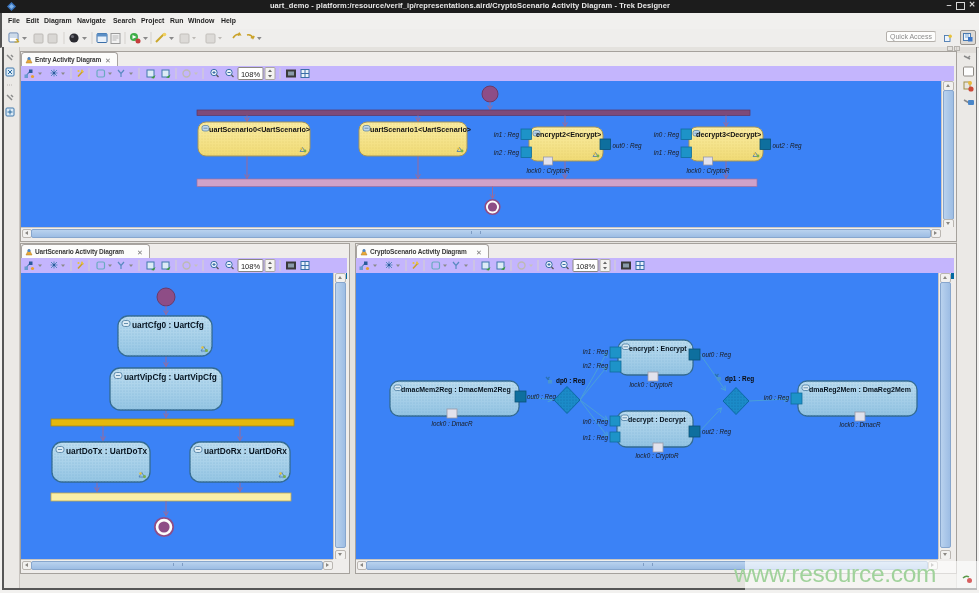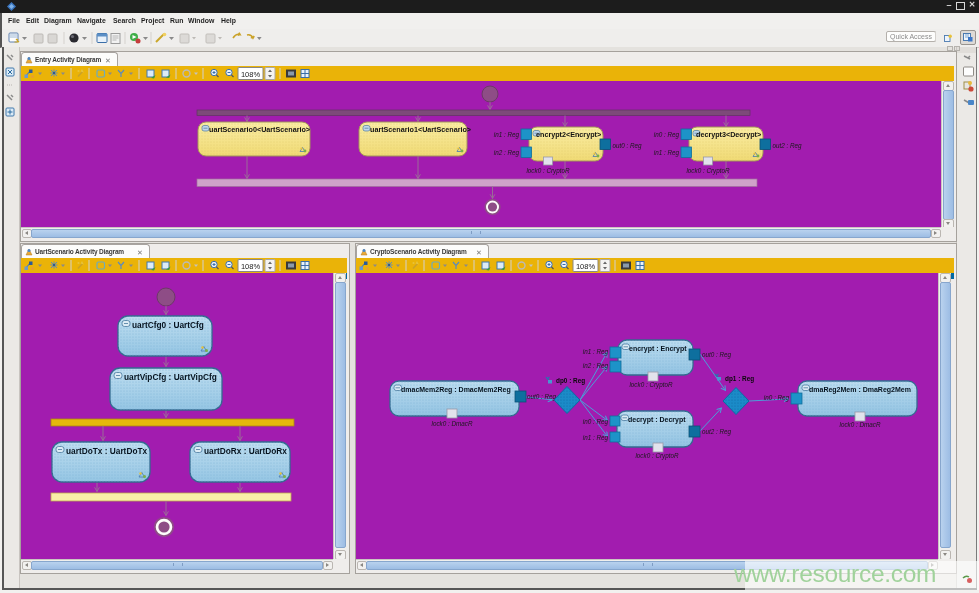--- a/index.html
+++ b/index.html
@@ -1,35 +1,36 @@
 <!DOCTYPE html>
 <html><head><meta charset="utf-8"><style>
 html,body{margin:0;padding:0}
 body{width:979px;height:593px;position:relative;font-family:"Liberation Sans",sans-serif;background:#f2f1ef;overflow:hidden}
 .a{position:absolute}
 .panel{position:absolute;background:#efedeb;border:1px solid #a5a19c}
 .tab{position:absolute;background:#fcfcfb;border:1px solid #a8a4a0;border-bottom:none;border-radius:3.5px 3.5px 0 0;font-size:6.5px;font-weight:bold;letter-spacing:-0.15px;color:#3a3a3a;line-height:13px;white-space:nowrap}
-.ptool{position:absolute;background:#eab308;border-bottom:6px solid #0369a1}
-.canvas{position:absolute;background:#a21caf}
+.ptool{position:absolute;background:#c4b5fd;border-bottom:6px solid #0369a1}
+.canvas{position:absolute;background:#3b82f6}
 .vsc{position:absolute;width:12px;background:#f0efed;border-left:1px solid #c9c5c1}
 .hsc{position:absolute;height:10px;background:#f0efed;border-top:1px solid #c9c5c1}
 .thumbv{position:absolute;left:1px;width:9px;background:linear-gradient(90deg,#b9d2ee,#9dbde4);border:1px solid #87a6cd;border-radius:2px}
 .thumbh{position:absolute;top:1px;height:7px;background:linear-gradient(#b9d2ee,#9dbde4);border:1px solid #87a6cd;border-radius:2px}
 .sbtn{position:absolute;background:#f2f1ef;border:1px solid #bab6b1;border-radius:2px}
 .arr{position:absolute;width:0;height:0}
 </style></head>
 <body>
 
 <div class="a" style="left:0;top:0;width:979px;height:593px;background:#f2f1ef"></div>
 
 <div class="a" style="left:0;top:0;width:979px;height:13px;background:#1c1c1c">
   <svg class="a" style="left:7px;top:2px" width="9" height="9" viewBox="0 0 9 9">
       <path d="M4.5 0 L9 4.5 L4.5 9 L0 4.5 Z" fill="#3b76c0"></path>
       <path d="M4.5 2 L7 4.5 L4.5 7 L2 4.5 Z" fill="#7fb2e8"></path>
     </svg>
+  <div class="a" style="left:0;top:1px;width:940px;text-align:center;font-size:7.5px;font-weight:bold;color:#e9e9e9;letter-spacing:0.1px">uart_demo - platform:/resource/verif_ip/representations.aird/CryptoScenario Activity Diagram - Trek Designer</div>
   <div class="a" style="left:944px;top:0;width:10px;height:11px;color:#d8d8d8;font-size:9px;font-weight:bold;text-align:center">–</div>
   <div class="a" style="left:956px;top:2px;width:7px;height:6px;border:1px solid #d8d8d8"></div>
   <div class="a" style="left:967px;top:0px;width:10px;height:11px;color:#d8d8d8;font-size:8px;font-weight:bold;text-align:center">✕</div>
 </div>
 
 <div class="a" style="left:0;top:13px;width:979px;height:16px;background:#f1f0ee;border-left:2px solid #555;border-right:2px solid #777">
   <div class="a" style="top:4px;font-size:6.9px;font-weight:600;color:#1f1f1f">
   <span class="a" style="left:6px">File</span>
       <span class="a" style="left:24px">Edit</span>
       <span class="a" style="left:42px">Diagram</span>

